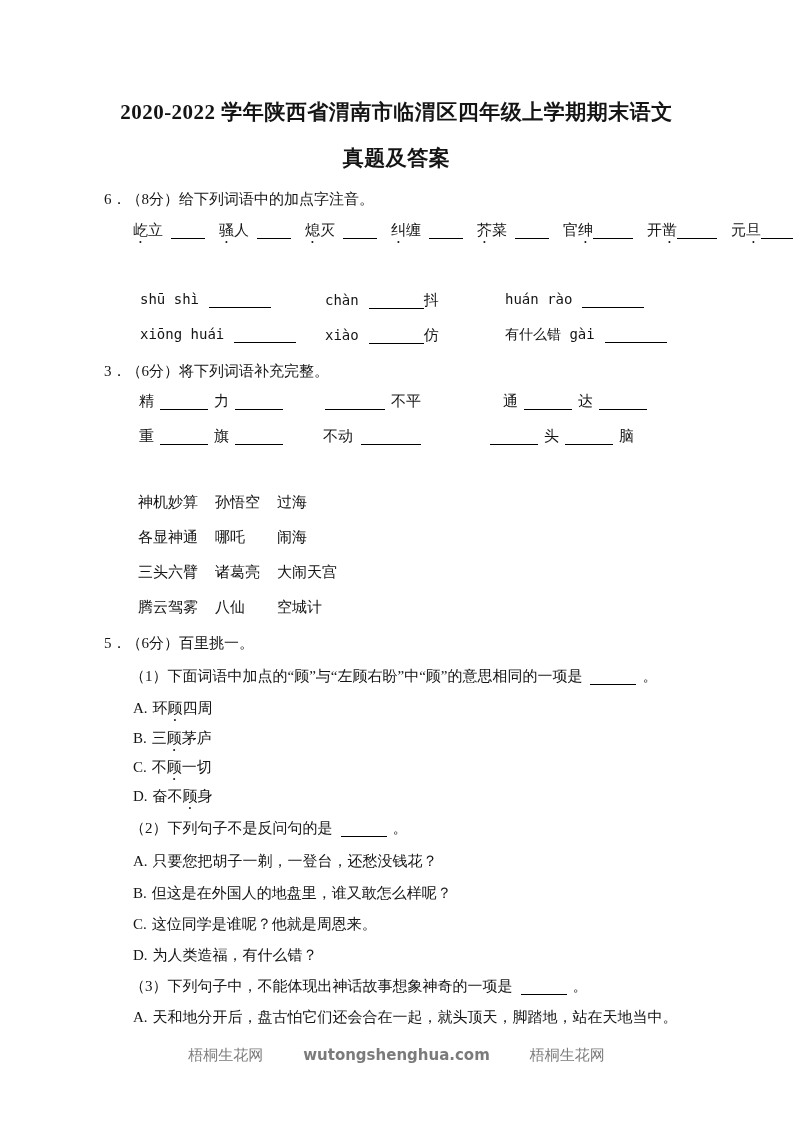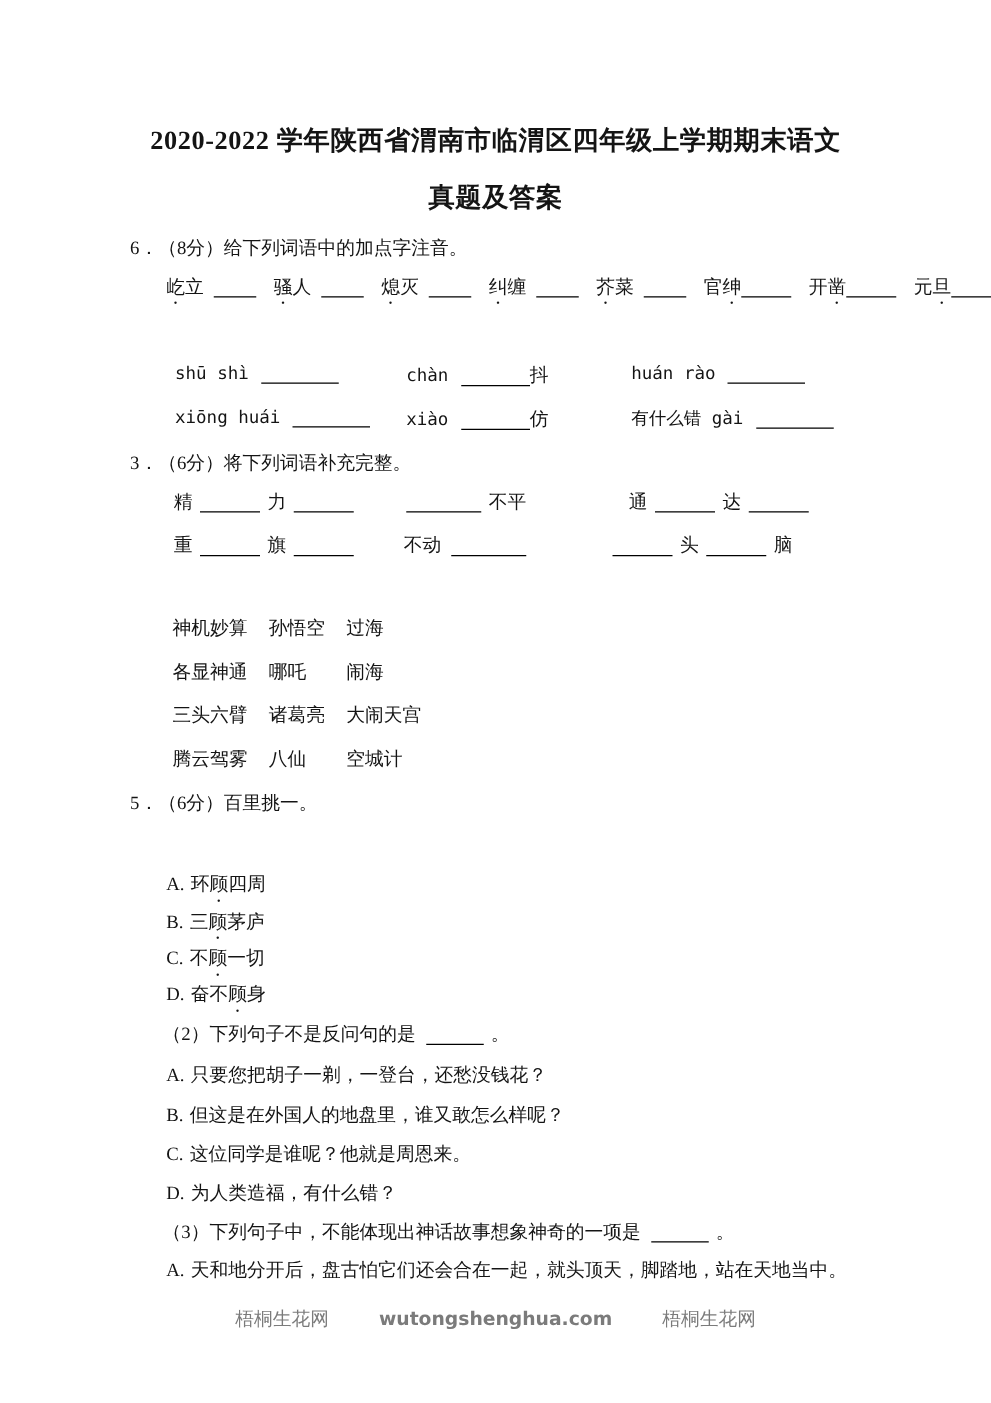--- a/index.html
+++ b/index.html
@@ -61,20 +61,21 @@
   <div class="cell" style="top:528px;left:277px">闹海</div>
   <div class="cell" style="top:563px;left:138px">三头六臂</div>
   <div class="cell" style="top:563px;left:215px">诸葛亮</div>
   <div class="cell" style="top:563px;left:277px">大闹天宫</div>
   <div class="cell" style="top:598px;left:138px">腾云驾雾</div>
   <div class="cell" style="top:598px;left:215px">八仙</div>
   <div class="cell" style="top:598px;left:277px">空城计</div>
 
   <div class="abs" style="top:633px;left:104px">5．（6分）百里挑一。</div>
 
+  <div class="abs" style="top:666px;left:130px"><span>（1）下面词语中加点的“顾”与“左顾右盼”中“顾”的意思相同的一项是</span><span class="blank b46 ml8 mr6"></span><span>。</span></div>
   <div class="abs" style="top:698px;left:133px"><span class="optlabel">A.</span><span>环</span><span class="dotted">顾</span><span>四周</span></div>
   <div class="abs" style="top:728px;left:133px"><span class="optlabel">B.</span><span>三</span><span class="dotted">顾</span><span>茅庐</span></div>
   <div class="abs" style="top:757px;left:133px"><span class="optlabel">C.</span><span>不</span><span class="dotted">顾</span><span>一切</span></div>
   <div class="abs" style="top:786px;left:133px"><span class="optlabel">D.</span><span>奋不</span><span class="dotted">顾</span><span>身</span></div>
 
   <div class="abs" style="top:818px;left:130px"><span>（2）下列句子不是反问句的是</span><span class="blank b46 ml8 mr6"></span><span>。</span></div>
   <div class="abs" style="top:851px;left:133px"><span class="optlabel">A.</span><span>只要您把胡子一剃，一登台，还愁没钱花？</span></div>
   <div class="abs" style="top:883px;left:133px"><span class="optlabel">B.</span><span>但这是在外国人的地盘里，谁又敢怎么样呢？</span></div>
   <div class="abs" style="top:914px;left:133px"><span class="optlabel">C.</span><span>这位同学是谁呢？他就是周恩来。</span></div>
   <div class="abs" style="top:945px;left:133px"><span class="optlabel">D.</span><span>为人类造福，有什么错？</span></div>

